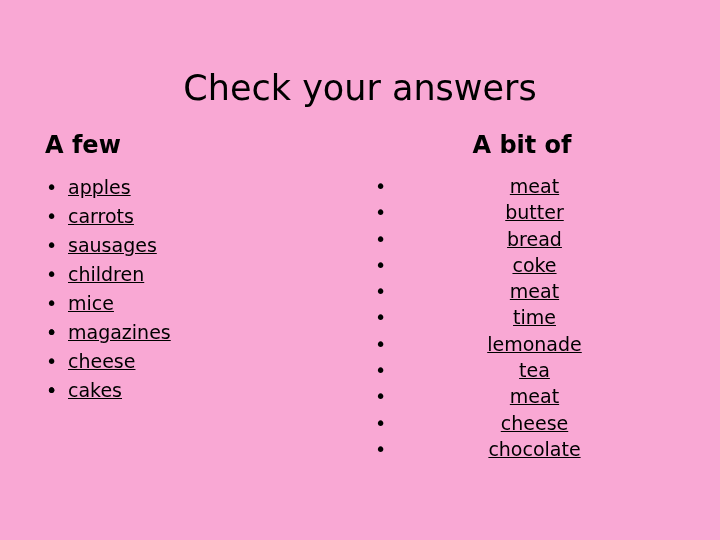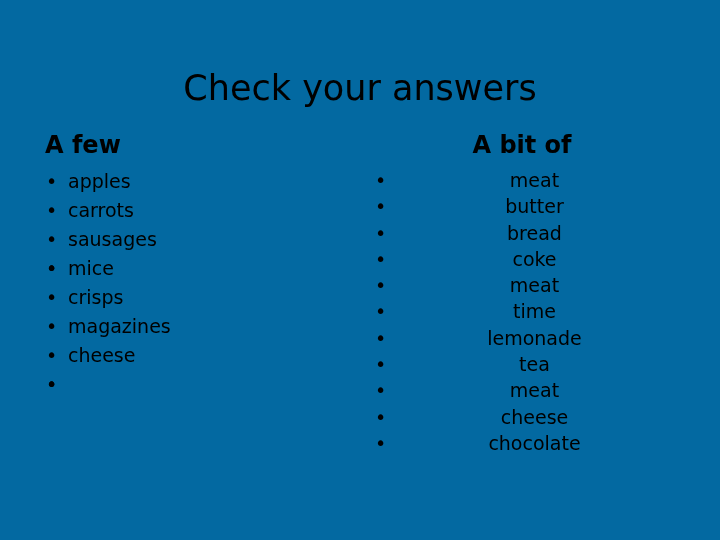--- a/index.html
+++ b/index.html
@@ -11,21 +11,21 @@
     height: 540px;
     background: #ffffff;
     font-family: "DejaVu Sans", sans-serif;
     color: #000000;
     overflow: hidden;
   }
   .slide {
     position: relative;
     width: 720px;
     height: 540px;
-    background: #0369a1;
+    background: #f9a8d4;
   }
   .slide-title {
     position: absolute;
     left: 0;
     top: 44px;
     width: 720px;
     text-align: center;
     font-size: 35px;
     font-weight: normal;
     line-height: 42px;
@@ -43,21 +43,21 @@
   }
   .column-right {
     left: 372px;
     width: 300px;
     text-align: center;
   }
   .column-heading {
     font-size: 24px;
     font-weight: bold;
     line-height: 30px;
-    margin: 0 0 7px 0;
+    margin: 0 0 13px 0;
     color: #000000;
     white-space: nowrap;
   }
   .bullet-list {
     list-style: none;
     margin: 0;
     padding: 0;
   }
   .bullet-item {
     position: relative;
@@ -80,20 +80,21 @@
     top: 0;
     font-size: 19px;
     line-height: inherit;
     color: #000000;
   }
   .column-right .bullet-glyph {
     left: 3px;
   }
   .bullet-label {
     display: inline-block;
+    text-decoration: underline;
   }
 </style>
 </head>
 <body>
 
 <div class="slide">
 
   <h1 class="slide-title">Check your answers</h1>
 
   <div class="column column-left">
@@ -106,42 +107,43 @@
       <li class="bullet-item">
         <span class="bullet-glyph">•</span>
         <span class="bullet-label">carrots</span>
       </li>
       <li class="bullet-item">
         <span class="bullet-glyph">•</span>
         <span class="bullet-label">sausages</span>
       </li>
       <li class="bullet-item">
         <span class="bullet-glyph">•</span>
+        <span class="bullet-label">children</span>
       </li>
       <li class="bullet-item">
         <span class="bullet-glyph">•</span>
         <span class="bullet-label">mice</span>
       </li>
       <li class="bullet-item">
         <span class="bullet-glyph">•</span>
-        <span class="bullet-label">crisps</span>
       </li>
       <li class="bullet-item">
         <span class="bullet-glyph">•</span>
         <span class="bullet-label">magazines</span>
       </li>
       <li class="bullet-item">
         <span class="bullet-glyph">•</span>
         <span class="bullet-label">cheese</span>
       </li>
       <li class="bullet-item">
         <span class="bullet-glyph">•</span>
       </li>
       <li class="bullet-item">
         <span class="bullet-glyph">•</span>
+        <span class="bullet-label">cakes</span>
       </li>
     </ul>
   </div>
 
   <div class="column column-right">
     <div class="column-heading">A bit of</div>
     <ul class="bullet-list">
       <li class="bullet-item">
         <span class="bullet-glyph">•</span>
         <span class="bullet-label">meat</span>

